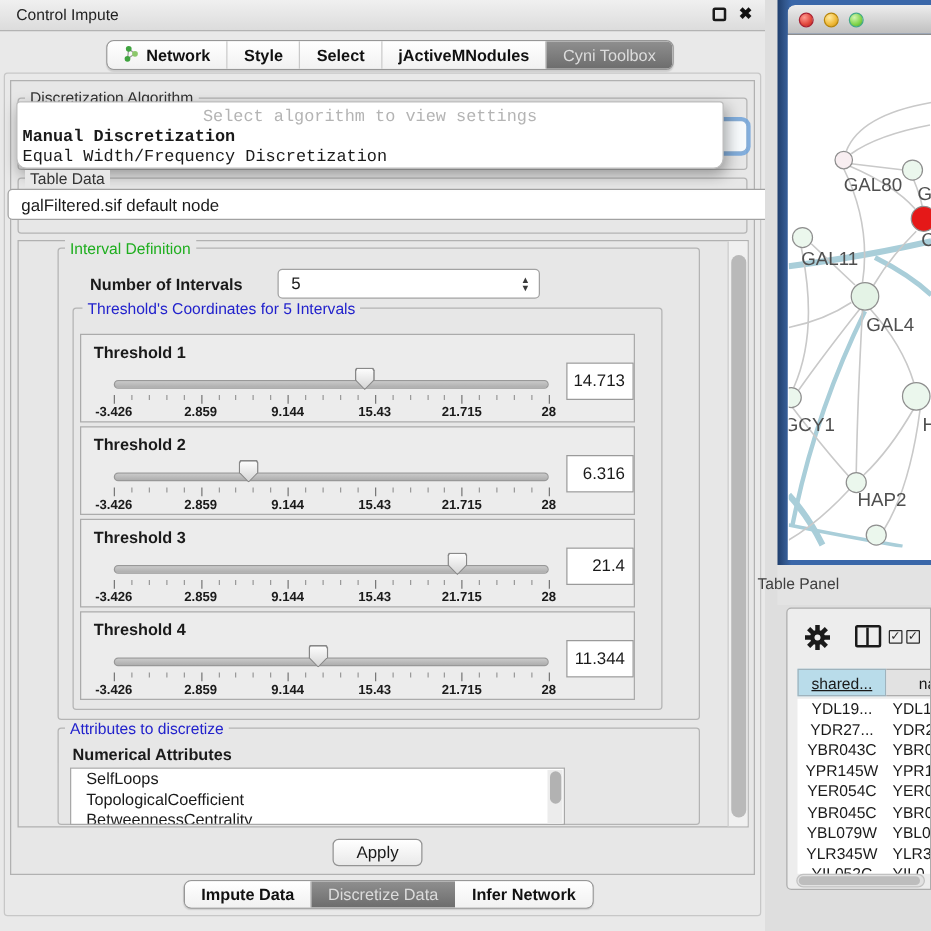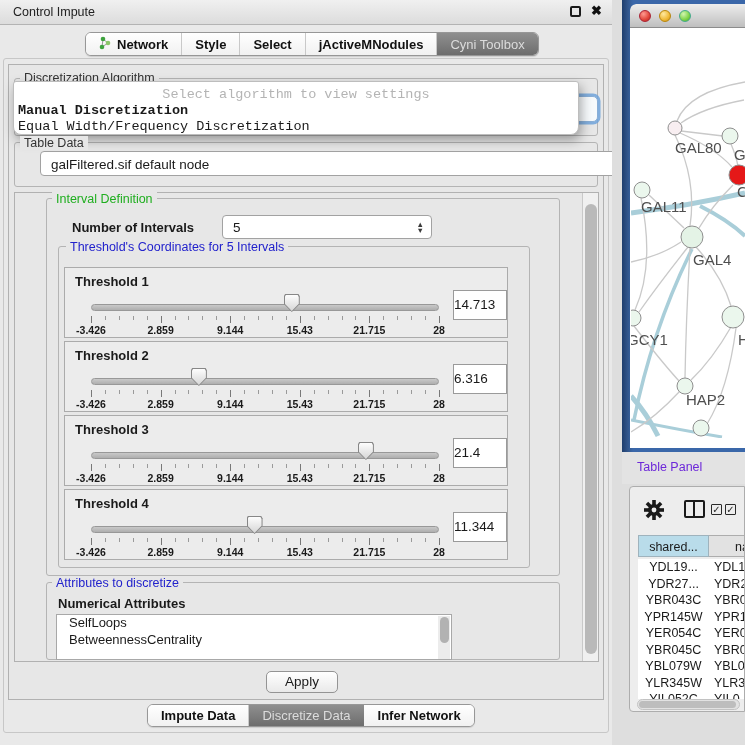--- a/index.html
+++ b/index.html
@@ -70,21 +70,21 @@
   .slider-thumb { position:absolute; top:26px; width:16px; height:18px; background:#878787;
     clip-path:polygon(8% 0,92% 0,100% 12%,100% 55%,50% 100%,0 55%,0 12%); }
   .thumb-inner { position:absolute; inset:1px; background:linear-gradient(#fdfdfd,#d6d6d6);
     clip-path:polygon(8% 0,92% 0,100% 12%,100% 55%,50% 100%,0 55%,0 12%); }
   .ticks { position:absolute; left:0; top:48px; width:100%; height:8px; }
   .tick { position:absolute; top:0; width:1px; height:4px; background:#9a9a9a; }
   .tick.major { height:7px; background:#787878; }
   .scale-labels { position:absolute; left:0; top:56px; width:100%; height:12px; }
   .scale-label { position:absolute; transform:translateX(-50%); font-size:10.5px; font-weight:bold; color:#1a1a1a; }
   .value-box { position:absolute; left:388px; top:22px; width:54px; height:30px; background:#fff;
-    border:1px solid #9a9a9a; font-size:13.5px; line-height:28px; text-align:left; padding-right:6px; }
+    border:1px solid #9a9a9a; font-size:13.5px; line-height:28px; text-align:right; padding-right:6px; }
 
   
   .attr-list { left:56px; top:614px; width:396px; height:46px; background:#fff;
     border:1px solid #a8a8a8; overflow:hidden; }
   .attr-item { font-size:13px; line-height:16.5px; padding-left:12px; white-space:nowrap; }
   .attr-scroll { position:absolute; right:1px; top:1px; width:12px; height:44px; background:#ececec; }
   .attr-scroll-thumb { position:absolute; left:1.5px; top:1px; width:9px; height:26px; background:#b2b2b2; border-radius:5px; }
 
   .apply-btn { left:266px; top:671px; width:72px; height:22px; background:linear-gradient(#ffffff,#e9e9e9);
     border:1px solid #949494; border-radius:5px; font-size:13.5px; text-align:center; line-height:20px; }
@@ -97,30 +97,30 @@
   .mac-titlebar { position:absolute; left:0; top:0; width:100%; height:24px;
     background:linear-gradient(#ededed,#bfbfbf); border-bottom:1px solid #8c8c8c; border-radius:6px 0 0 0; }
   .light { position:absolute; top:6px; width:12px; height:12px; border-radius:50%; }
   .light.red { left:9px; background:radial-gradient(circle at 35% 30%, #ff9a90, #e0453a 60%, #b02a22); border:0.5px solid #a23; }
   .light.yellow { left:29px; background:radial-gradient(circle at 35% 30%, #ffe9a0, #efb937 60%, #c78d1a); border:0.5px solid #b8860b; }
   .light.green { left:49px; background:radial-gradient(circle at 35% 30%, #d2f5b0, #7ed348 60%, #4e9e2a); border:0.5px solid #4a8; }
   .net-canvas { position:absolute; left:0; top:24px; width:115px; height:420px; background:#fff; }
   .net-svg { left:631px; top:28px; width:114px; height:410px; }
 
   .tp-header { left:622px; top:452px; width:123px; height:32px; background:#e3e3e3; }
-  .tp-title { left:637px; top:460px; font-size:12.5px; color:#6d28d9; }
+  .tp-title { left:606px; top:460px; font-size:12.5px; color:#404040; }
   .tp-box { left:629px; top:486px; width:116px; height:226px; background:#ededed;
     border:1px solid #adadad; border-radius:4px 0 0 4px; overflow:hidden; }
   .split-icon { position:absolute; width:21px; height:18px; border:2px solid #1a1a1a; border-radius:2px; }
   .split-icon::after { content:""; position:absolute; left:7px; top:0; width:2px; height:14px; background:#1a1a1a; }
   .checkbox-icon { position:absolute; width:11px; height:11px; border:1.5px solid #2a2a2a; border-radius:1px;
     font-size:10px; line-height:9px; text-align:center; color:#2a2a2a; }
   .tbl-header-row { position:absolute; left:8px; top:48px; display:flex; }
   .tbl-hcell { height:22px; font-size:12.5px; line-height:22px; text-align:center; border:1px solid #9fb3bd; }
-  .tbl-hcell.c1 { width:71px; background:#b9dcea; }
+  .tbl-hcell.c1 { width:71px; background:#b9dcea;text-decoration:underline; }
   .tbl-hcell.c2 { width:70px; background:#e2e2e2; border-left:none; border-color:#adadad; text-align:left; padding-left:26px; }
   .tbl-rows { position:absolute; left:8px; top:72px; width:140px; height:140px; background:#fff; overflow:hidden; }
   .tbl-row { display:flex; height:16.5px; }
   .tbl-cell { font-size:12.5px; line-height:16.5px; white-space:nowrap; }
   .tbl-cell.c1 { width:71px; text-align:center; }
   .tbl-cell.c2 { width:69px; padding-left:5px; }
   .hscroll { position:absolute; left:7px; top:212px; width:103px; height:11px; background:#e2e2e2;
     border:1px solid #c2c2c2; border-radius:6px; }
   .hscroll-thumb { position:absolute; left:1px; top:1px; width:97px; height:7px; background:#bdbdbd; border-radius:4px; }
 </style>
@@ -160,21 +160,21 @@
 
   <div class="abs frame1"></div>
   <div class="abs frame2"></div>
 
   <div class="abs groupbox" style="left:14px;top:78px;width:584px;height:58px;"></div>
   <span class="group-title gt-gray" style="left:20px;top:71px;">Discretization Algorithm</span>
   <div class="abs focus-ring"></div>
 
   <div class="abs groupbox" style="left:14px;top:142px;width:584px;height:45px;"></div>
   <span class="group-title gt-gray" style="left:20px;top:136px;z-index:11;">Table Data</span>
-  <div class="abs combo" style="left:40px;top:151px;width:620px;height:25px;">
+  <div class="abs combo" style="left:6px;top:151px;width:620px;height:25px;">
     <span class="combo-text">galFiltered.sif default node</span>
     <span class="spinner">
         <span>▲</span>
         <span>▼</span>
       </span>
   </div>
 
   <div class="abs main-panel"></div>
   <div class="abs vscroll-track">
     <div class="abs vscroll-thumb" style="left:2px;top:11px;"></div>
@@ -371,20 +371,21 @@
       </div>
     <div class="value-box">11.344</div>
   </div>
 
   <div class="abs groupbox" style="left:46px;top:582px;width:514px;height:78px;"></div>
   <span class="group-title gt-blue" style="left:52px;top:576px;">Attributes to discretize</span>
   <span class="abs num-label" style="left:58px;top:596px;">Numerical Attributes</span>
   <div class="abs attr-list">
     <div>
         <div class="attr-item">SelfLoops</div>
+        <div class="attr-item">TopologicalCoefficient</div>
         <div class="attr-item">BetweennessCentrality</div>
       </div>
     <div class="attr-scroll">
       <div class="attr-scroll-thumb"></div>
     </div>
   </div>
 
   <div class="abs apply-btn">Apply</div>
 
   <div class="abs segbar bottom-tabbar">

